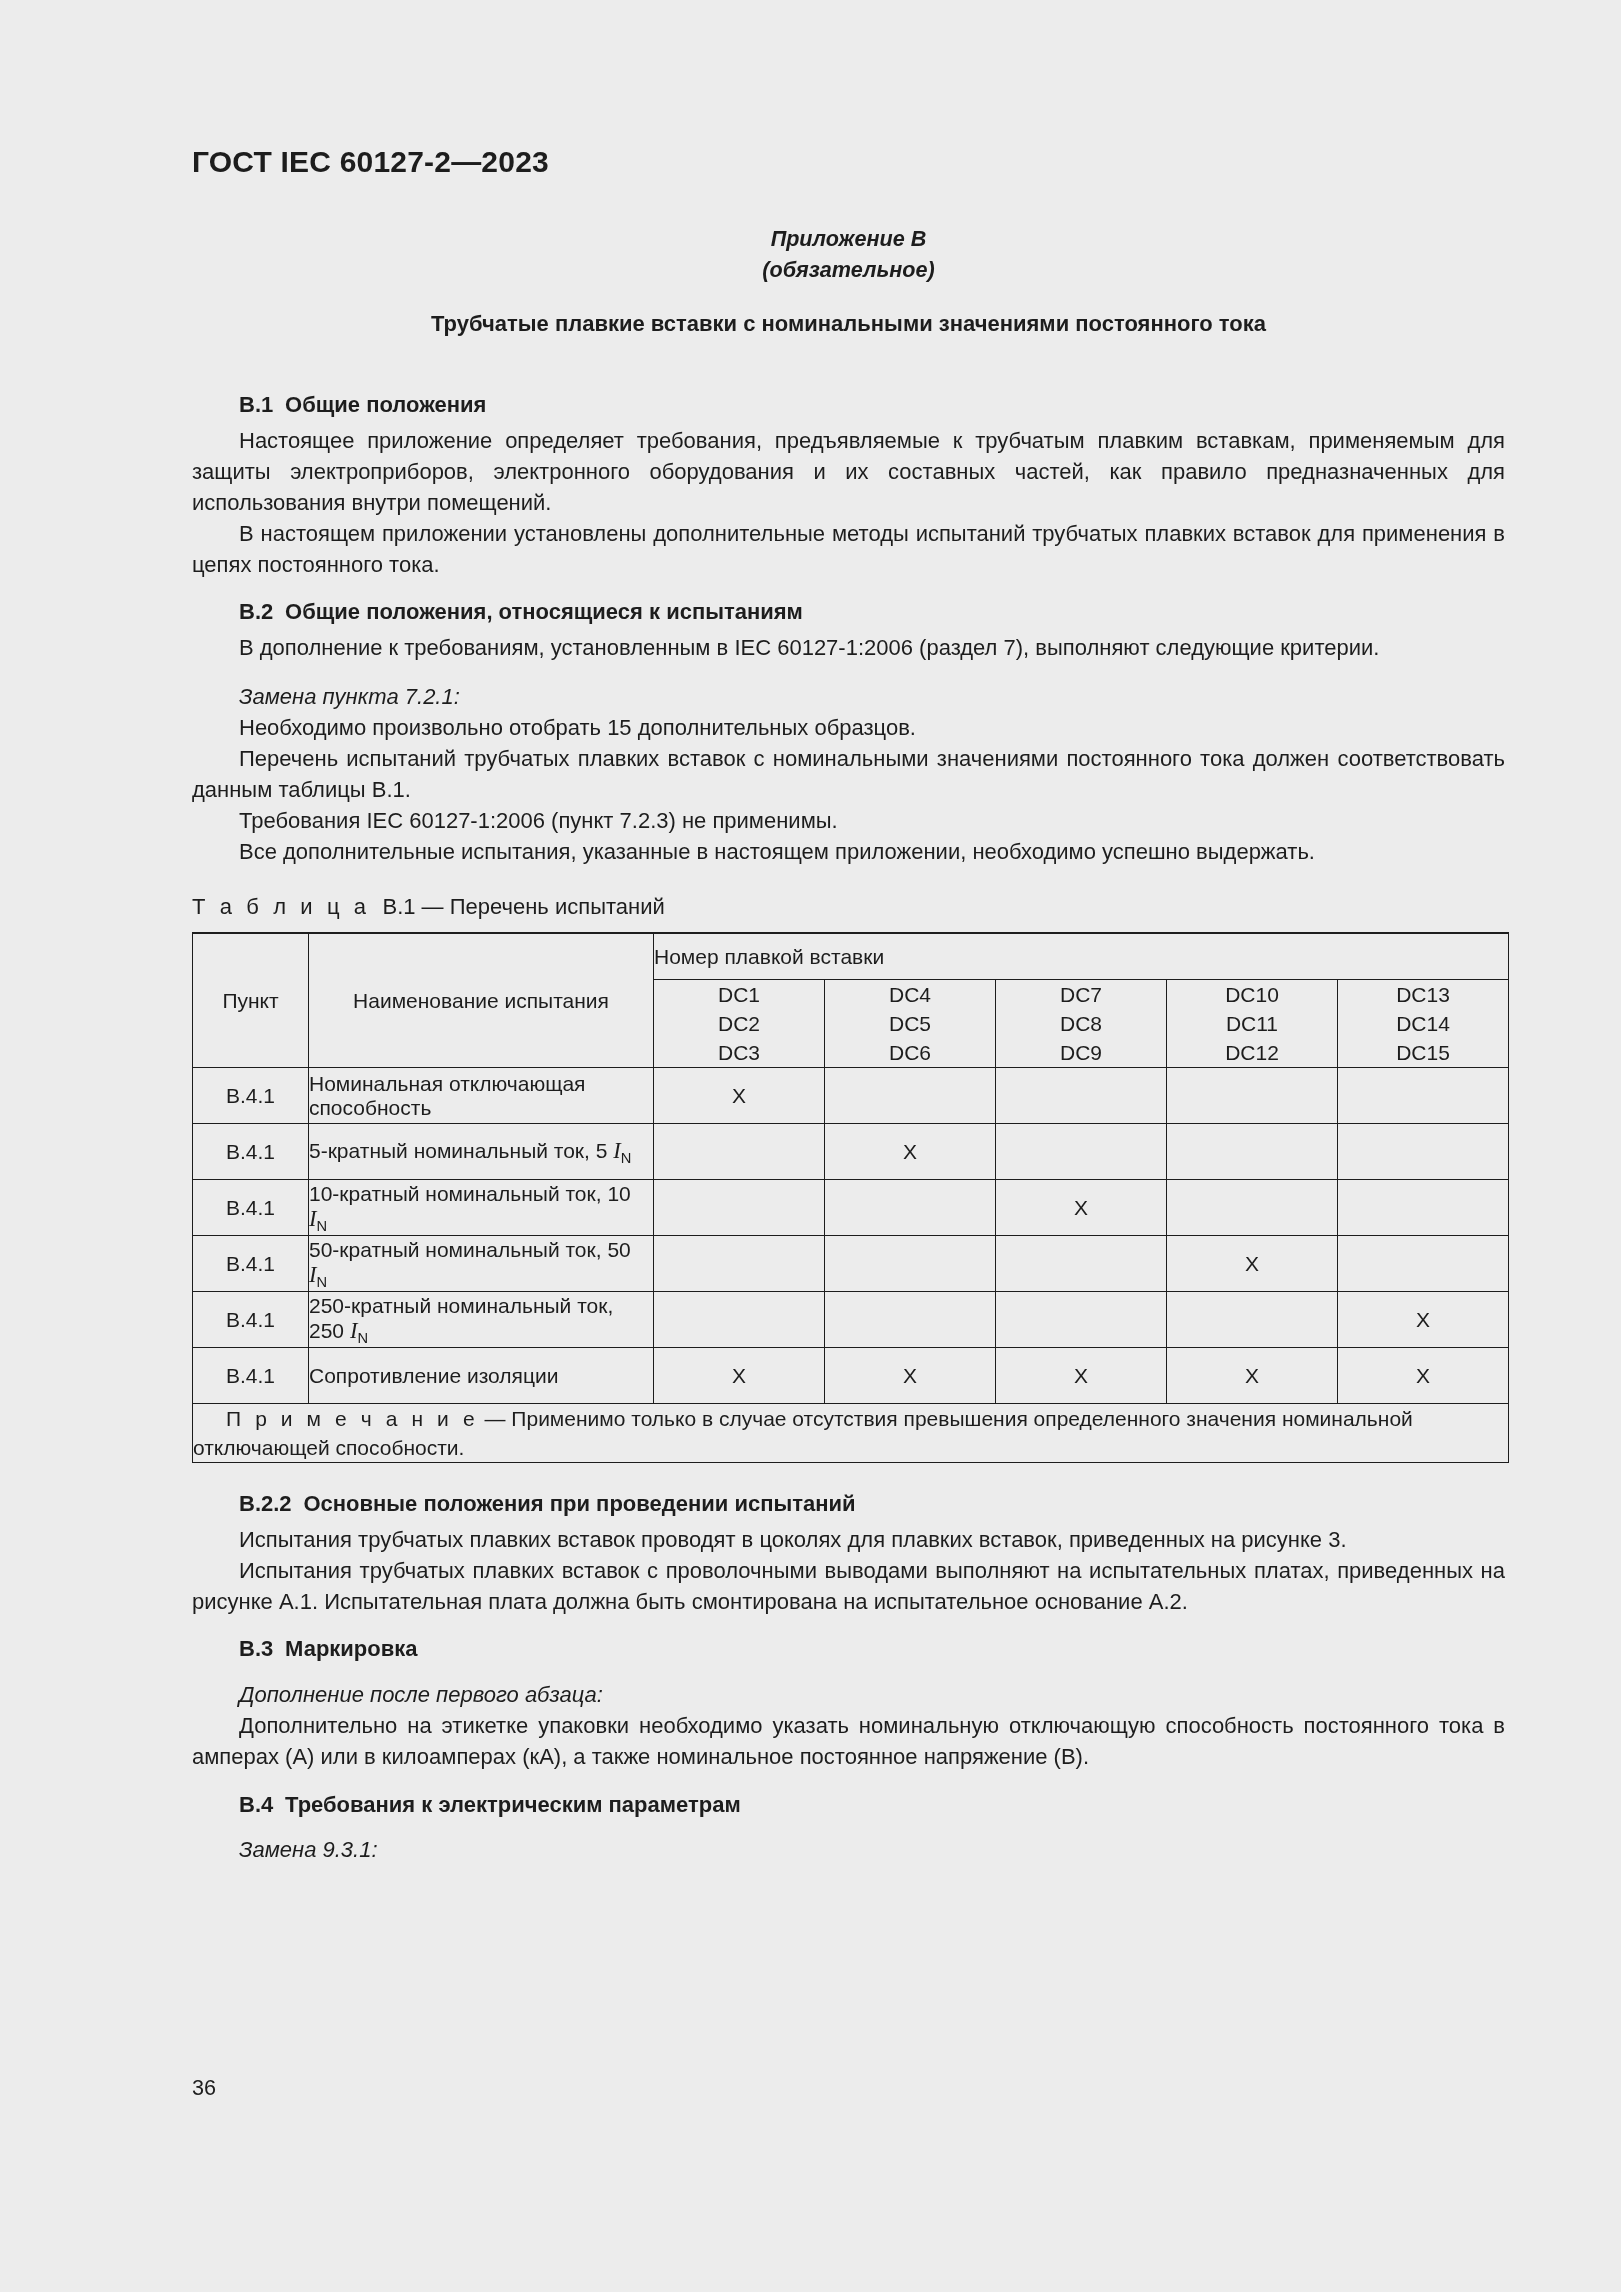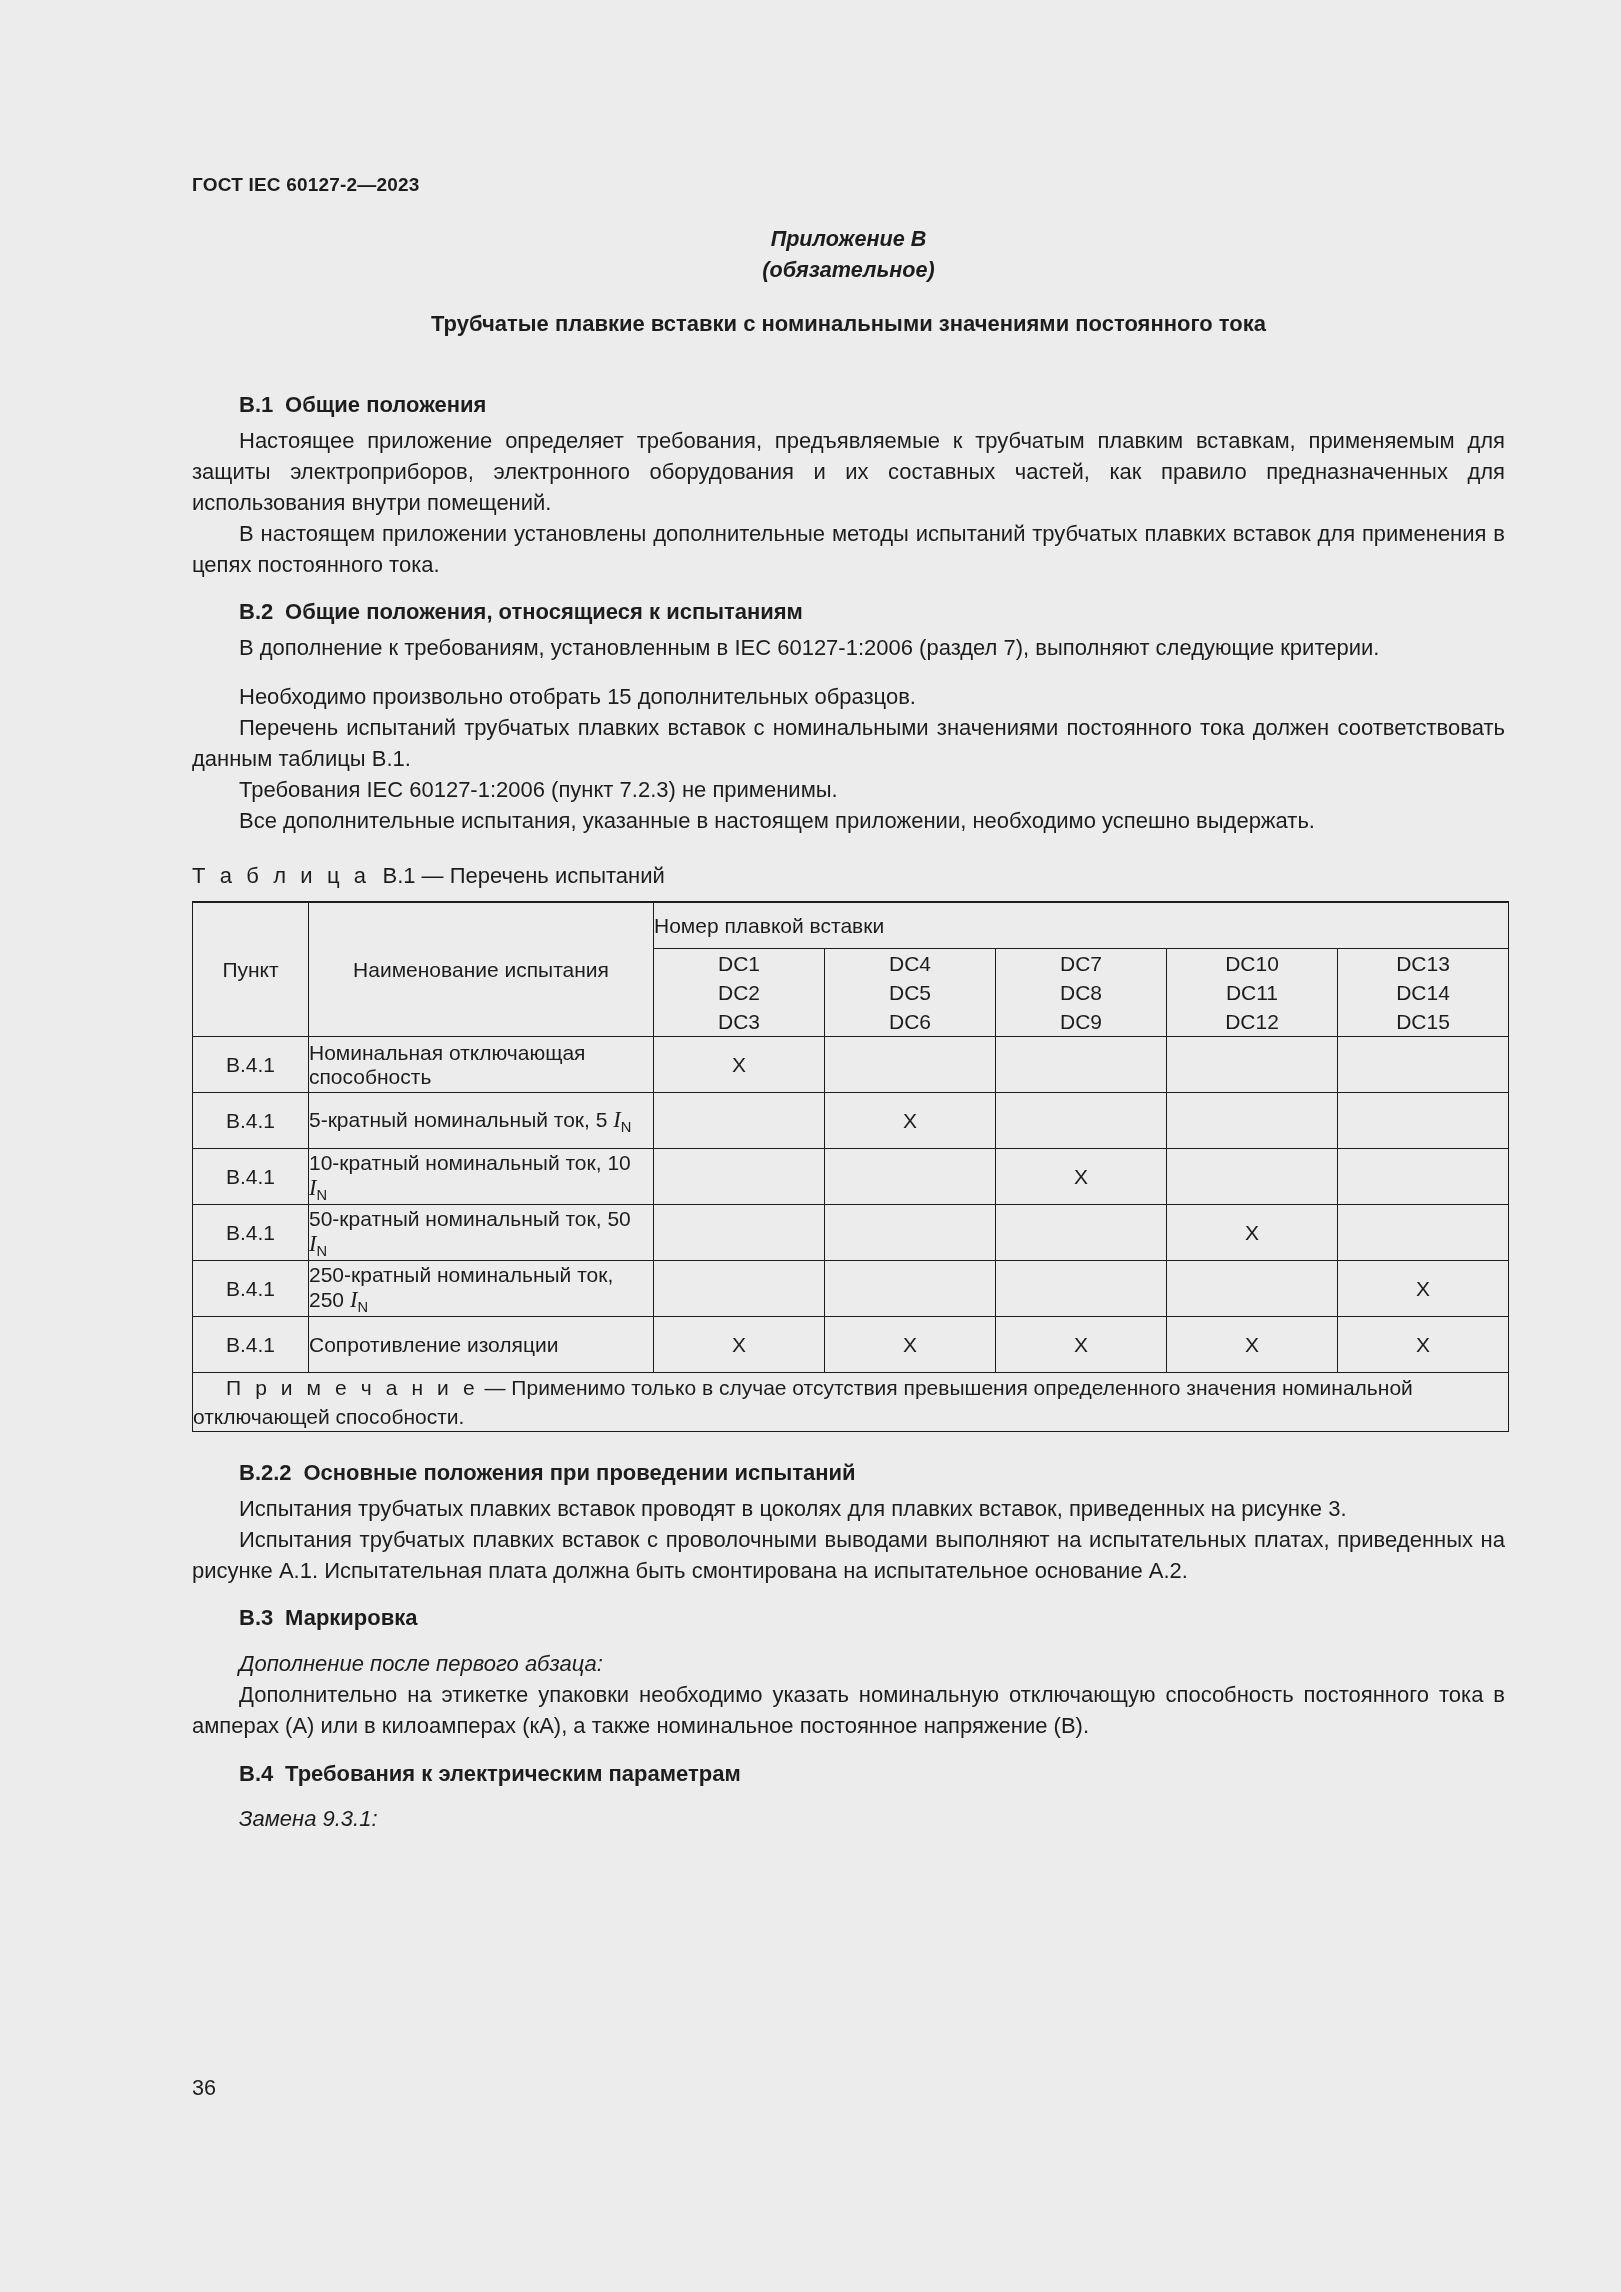--- a/index.html
+++ b/index.html
@@ -18,25 +18,24 @@
     background: #ececec;
     overflow: hidden;
     box-sizing: border-box;
   }
 
   
   .doc-header {
     position: absolute;
     left: 192px;
     top: 145px;
-    font-size: 19px;
+    font-size: 30px;
     font-weight: bold;
     letter-spacing: 0.2px;
     white-space: nowrap;
-    margin-top: 29px;
   }
 
   
   .annex-block {
     position: absolute;
     left: 192px;
     top: 223px;
     width: 1313px;
     text-align: center;
     font-style: italic;
@@ -200,20 +199,21 @@
 
     <div class="gap-m"></div>
 
     <div class="h-sec">
       <span class="num">B.2</span><span>Общие положения, относящиеся к испытаниям</span>
     </div>
     <p class="para">В дополнение к требованиям, установленным в IEC 60127-1:2006 (раздел 7), выполняют следующие критерии.</p>
 
     <div class="gap-m"></div>
 
+    <div class="line-indent ital">Замена пункта 7.2.1:</div>
     <p class="para ind-only">Необходимо произвольно отобрать 15 дополнительных образцов.</p>
     <p class="para">Перечень испытаний трубчатых плавких вставок с номинальными значениями постоянного тока должен соответствовать данным таблицы B.1.</p>
     <p class="para ind-only">Требования IEC 60127-1:2006 (пункт 7.2.3) не применимы.</p>
     <p class="para ind-only">Все дополнительные испытания, указанные в настоящем приложении, необходимо успешно выдержать.</p>
 
     <div class="gap-l"></div>
 
     <p class="table-caption">
       <span class="sp">Т а б л и ц а</span>&nbsp;
       <span>B.1</span>

